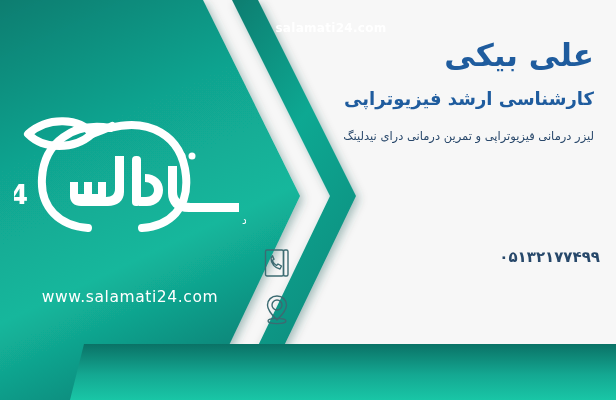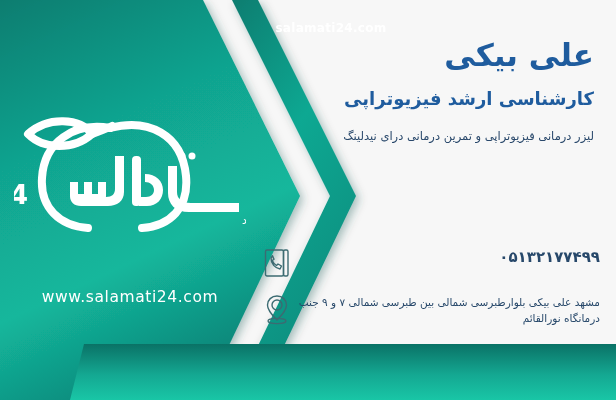--- a/index.html
+++ b/index.html
@@ -241,21 +241,20 @@
       <div class="contact-icon">
         <svg width="26" height="30" viewBox="0 0 26 30">
           <rect x="1.5" y="2" width="18" height="26" rx="1.5" fill="none" stroke="#3c6b72" stroke-width="1.4"></rect>
           <rect x="19.5" y="2" width="4.5" height="26" rx="1.5" fill="none" stroke="#3c6b72" stroke-width="1.4"></rect>
           <path d="M7 10 c0 6 4 10 9 11 l1.5 -3 -3.5 -2 -1.5 1.5 c-2 -1.2 -3.5 -3 -4.3 -5 l1.8 -1.3 -1.5 -3.5 z" fill="none" stroke="#3c6b72" stroke-width="1.4" stroke-linejoin="round"></path>
         </svg>
       </div>
     </div>
 
     <div class="contact-row">
-      <div class="contact-text address-text">مشهد علی بیکی بلوارطبرسی شمالی بین طبرسی شمالی ۷ و ۹ جنب درمانگاه نورالقائم</div>
       <div class="contact-icon">
         <svg width="28" height="32" viewBox="0 0 28 32">
           <path d="M14 3 C8.5 3 4.5 7 4.5 12 C4.5 18 14 27 14 27 C14 27 23.5 18 23.5 12 C23.5 7 19.5 3 14 3 Z" fill="none" stroke="#3c6b72" stroke-width="1.4"></path>
           <circle cx="14" cy="12" r="5" fill="none" stroke="#3c6b72" stroke-width="1.4"></circle>
           <ellipse cx="14" cy="28" rx="9" ry="2.6" fill="none" stroke="#3c6b72" stroke-width="1.3"></ellipse>
         </svg>
       </div>
     </div>
 
   </div>

